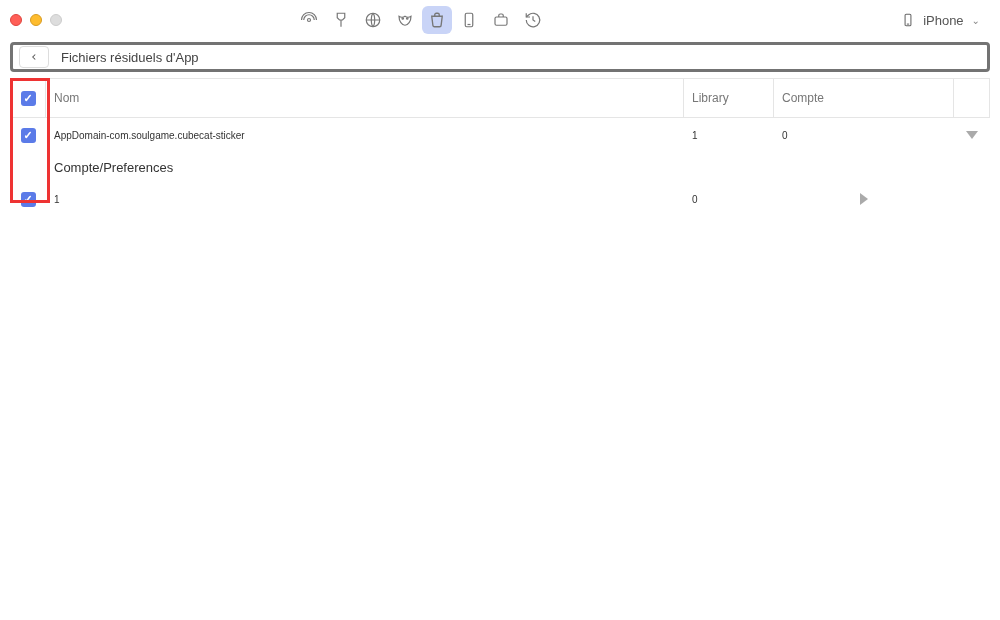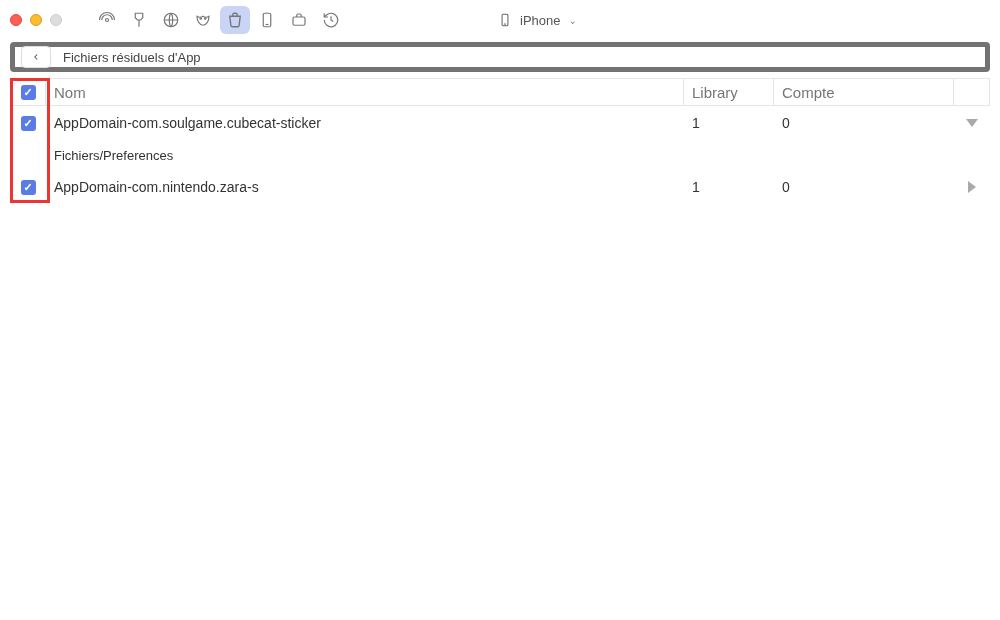--- a/index.html
+++ b/index.html
@@ -1,54 +1,54 @@
 <!DOCTYPE html>
 <html><head>
   <meta charset="utf-8">
   <style>
     * { box-sizing: border-box; margin: 0; padding: 0; }
     html, body { width: 1000px; height: 620px; font-family: -apple-system, "Helvetica Neue", Arial, sans-serif; background: #fff; color: #333; overflow: hidden; }
     .titlebar {
-      height: 40px; display: flex; align-items: center; padding: 0 10px; gap: 22px;
+      height: 40px; display: flex; align-items: center; padding: 0 10px; gap: 22px; justify-content: space-between;
     }
     .traffic { display: flex; gap: 8px; align-items: center; margin-right: 8px; }
     .dot { width: 12px; height: 12px; border-radius: 50%; }
     .dot.red { background: #ff5f57; border:1px solid #e0443e; }
     .dot.yellow { background: #febc2e; border:1px solid #d89c22; }
     .dot.gray { background: #ddd; border:1px solid #ccc; }
     .tb-icons { display: flex; gap: 2px; align-items: center; }
     .tb-btn { width: 30px; height: 28px; display:flex; align-items:center; justify-content:center; border-radius:6px; }
     .tb-btn.active { background: #c9d4f7; }
     .tb-btn svg { stroke:#777; }
     .device-selector { margin-left: 120px; display:flex; align-items:center; gap:8px; height:28px; padding:0 10px; font-size:13px; color:#555; }
     .device-selector .chev { font-size:10px; color:#888; }
 
     .header-bar {
       margin: 2px 10px 0 10px; height: 30px; display:flex; align-items:center; gap:12px;
-      border:5px solid #737373; border-radius:4px; padding:0 6px;
+      border:3px solid #737373; border-radius:4px; padding:0 6px;
     }
     .back-btn {
       width: 30px; height: 22px; border:1px solid #ddd; border-radius:4px;
       display:flex; align-items:center; justify-content:center; font-size:13px; color:#555;
     }
     .header-title { font-size:13px; color:#444; }
 
     .table-wrap { margin: 6px 10px 0 10px; position: relative; }
     .col-head-row {
       display:grid;
       grid-template-columns: 36px 1fr 90px 180px 36px;
-      height: 28px; font-size:15px; color:#777;text-align:center;
+      height: 40px; font-size:12px; color:#777;text-align:center;
     }
     .col-head-row > div { border:1px solid #e5e5e5; border-left:none; display:flex; align-items:center; padding:0 8px; }
     .col-head-row > div:first-child { border-left:1px solid #e5e5e5; justify-content:center; padding:0; }
 
     .row {
       display:grid;
       grid-template-columns: 36px 1fr 90px 180px 36px;
-      height: 34px; font-size:14px; color:#333;
+      height: 34px; font-size:10px; color:#333;
     }
     .row > div { display:flex; align-items:center; padding:0 8px; }
     .row > .ck { justify-content:center; padding:0; }
     .row > .exp { justify-content:center; color:#888; }
 
     .subrow {
       display:grid;
       grid-template-columns: 36px 1fr 90px 180px 36px;
       height: 30px; font-size:13px; color:#333;
     }
@@ -168,31 +168,30 @@
     <div>AppDomain-com.soulgame.cubecat-sticker</div>
     <div>1</div>
     <div>0</div>
     <div class="exp">
         <div class="tri-down"></div>
       </div>
   </div>
 
   <div class="subrow">
     <div></div>
-    <div>Fichiers/Preferences</div>
+    <div>Compte/Preferences</div>
     <div></div>
       <div></div>
       <div></div>
   </div>
 
   <div class="row">
     <div class="ck">
         <div class="chk"></div>
       </div>
-    <div>AppDomain-com.nintendo.zara-s</div>
     <div>1</div>
     <div>0</div>
     <div class="exp">
         <div class="tri-right"></div>
       </div>
   </div>
 
   <div class="highlight-box"></div>
 </div>
 

